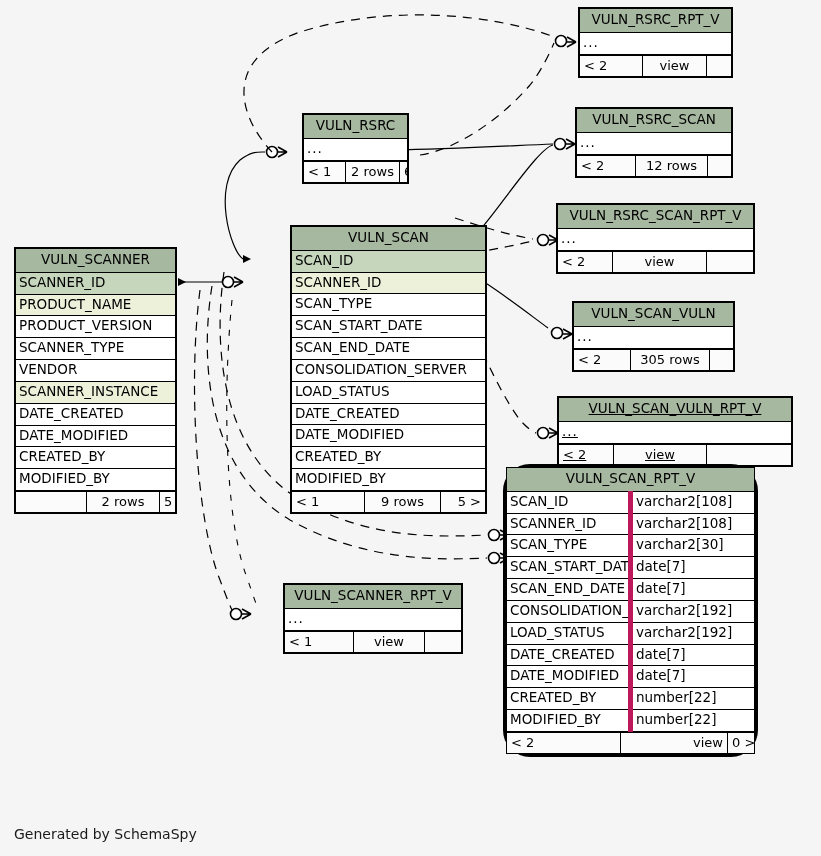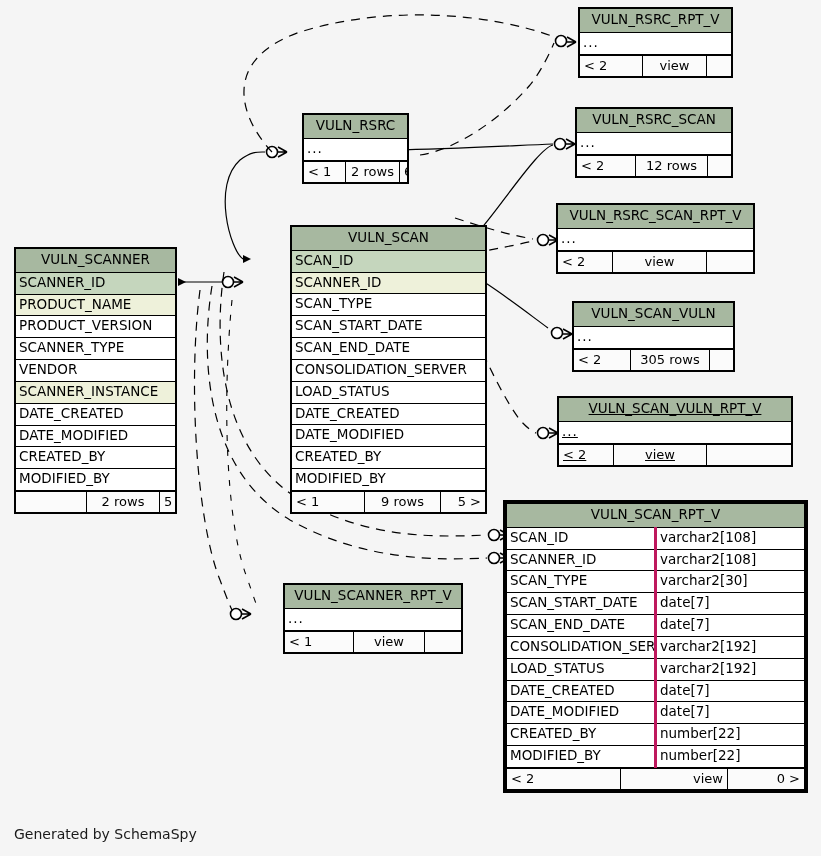--- a/index.html
+++ b/index.html
@@ -60,21 +60,21 @@
     background: #a7b8a0;
     text-align: center;
     font-size: 13.5px;
     padding: 2px 3px 3px 3px;
   }
   tr.pk td { background: #c5d6bd; }
   tr.fk td { background: #eef1da; }
   tr.plain td { background: #ffffff; }
   td.type {
     width: 96px;
-    border-left: 3px solid #be185d;
+    border-left: 5px solid #be185d;
   }
   .ellipsis { color: #555555; letter-spacing: 1px; font-size: 12px; }
   tr.foot td {
     background: #fbfbfb;
     font-size: 13px;
     padding: 1px 4px 2px 4px;
   }
   td.f-left  { text-align: left; }
   td.f-mid   { text-align: center; }
   td.f-right { text-align: right; }
@@ -431,21 +431,21 @@
       <tbody>
           <tr class="foot">
         <td class="f-left" style="width:60px">&lt; 1</td>
         <td class="f-mid" style="width:62px">view</td>
         <td class="f-right"></td>
       </tr>
     </tbody>
       </table>
   </div>
 
-  <div class="tbl focus" style="left:503px; top:500px; width:305px;">
+  <div class="tbl focus" style="left:503px; top:464px; width:255px;border-radius:27px;">
     <table>
       <tbody>
           <tr class="hdr">
         <th colspan="2">VULN_SCAN_RPT_V</th>
       </tr>
       <tr class="plain">
         <td>SCAN_ID</td>
         <td class="type">varchar2[108]</td>
       </tr>
       <tr class="plain">

